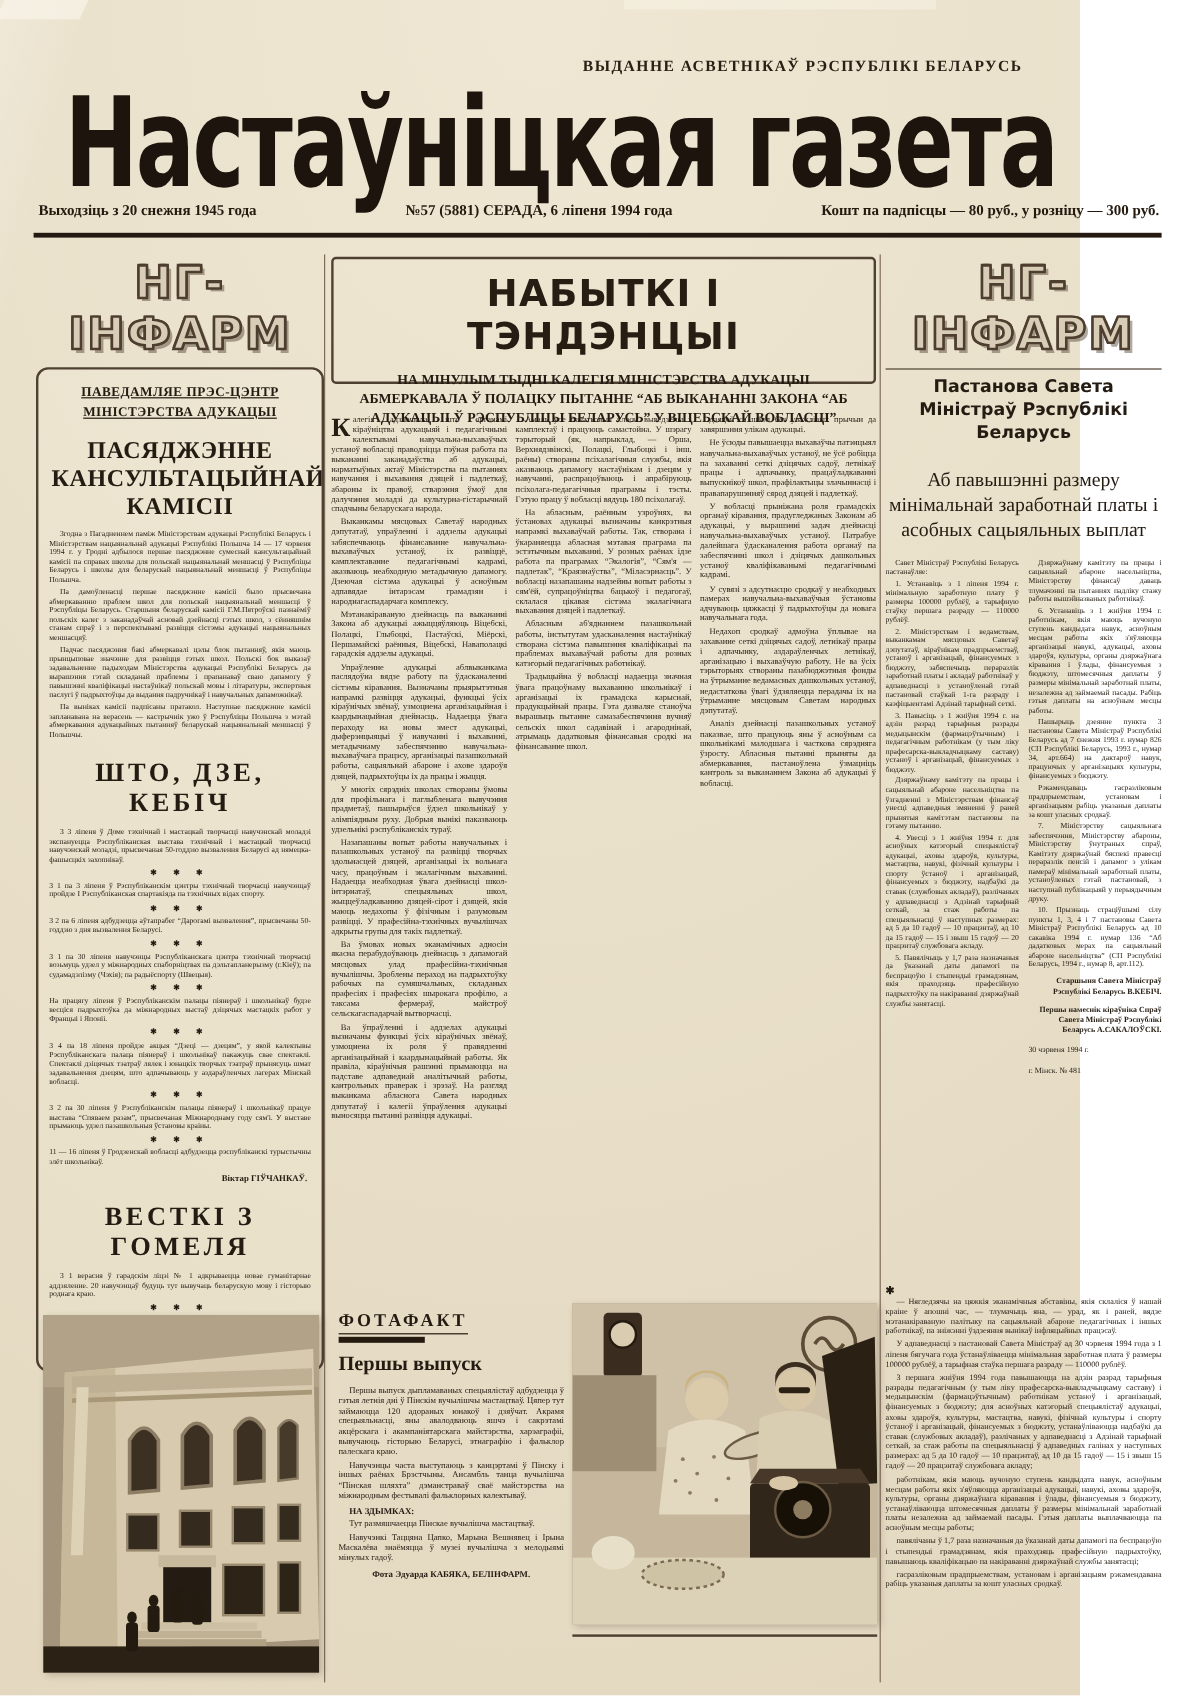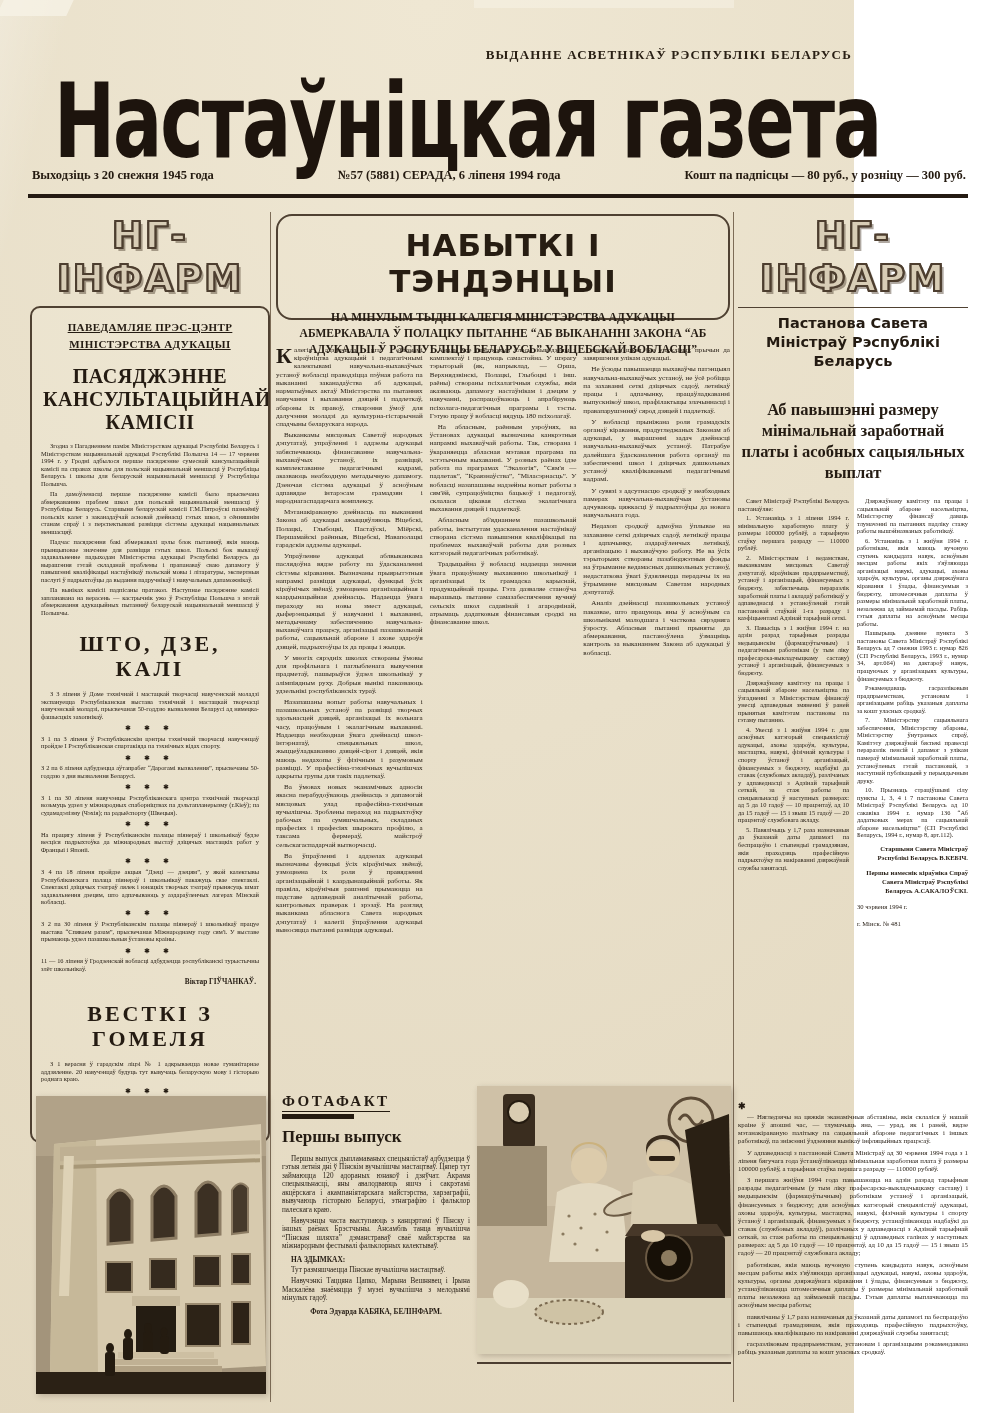--- a/index.html
+++ b/index.html
@@ -1,20 +1,20 @@
 <!DOCTYPE html>
 <html><head>
 <meta charset="utf-8">
 <style>
   html,body{margin:0;padding:0;}
   body{width:996px;height:1413px;overflow:hidden;font-family:"Liberation Serif","DejaVu Serif",serif;color:#241b12;}
-  .sheet{position:relative;width:828px;height:1413px;
+  .sheet{position:relative;width:900px;height:1413px;
     background:
       linear-gradient(105deg, rgba(255,255,255,.25) 0%, rgba(255,255,255,0) 6%),
-      radial-gradient(130% 110% at 50% 0%, #efe7d3 0%, #e9e0ca 48%, #e3d8bf 100%); padding-left: 26px;}
+      radial-gradient(130% 110% at 50% 0%, #efe7d3 0%, #e9e0ca 48%, #e3d8bf 100%);}
   .scan-patch{position:absolute;background:#f7f3e7;opacity:.75;}
   .patch-tl{top:0;left:0;width:70px;height:16px;transform:skewX(-25deg);}
   .patch-tr{top:0;right:120px;width:260px;height:8px;opacity:.5;}
 
   
   .publisher{position:absolute;top:47px;left:0;width:852px;text-align:right;
     font-weight:bold;font-size:13px;letter-spacing:1.2px;color:#2a2015;}
   .masthead{position:absolute;top:60px;left:54px;width:900px;margin:0;
     font-family:"DejaVu Sans","Liberation Sans",sans-serif;font-weight:bold;
     font-size:73px;letter-spacing:-2px;color:#1d140d;white-space:nowrap;
@@ -43,21 +43,21 @@
   .h-article{font-weight:bold;font-size:20px;line-height:1.14;text-align:center;
     letter-spacing:.5px;margin:12px 2px 9px;}
   .h-what{font-size:22px;letter-spacing:3px;margin:15px 0 9px;}
   .t{font-size:6.4px;line-height:1.17;text-align:justify;text-indent:9px;margin:0 0 3px;}
   .starred > p + p::before{content:"✱ ✱ ✱";display:block;text-align:center;text-indent:0;
     font-size:6.5px;font-weight:bold;letter-spacing:6px;margin:4px 0 3px;}
   .byline{text-align:right;font-weight:bold;font-size:7.3px;margin:5px 3px 2px;}
 
   
   .col-center{position:absolute;left:276px;top:214px;width:454px;}
-  .center-headbox{border:2px solid #4f4132;border-radius:16px;padding:11px 10px 13px;height:78px;}
+  .center-headbox{border:2px solid #4f4132;border-radius:4px;padding:11px 10px 13px;height:78px;}
   .center-title{font-family:"DejaVu Sans","Liberation Sans",sans-serif;font-weight:800;
     font-size:31px;letter-spacing:1px;text-align:center;margin:0;color:#271d12;}
   .center-subhead{font-weight:bold;font-size:11.5px;line-height:1.4;text-align:center;margin-top:10px;}
   .center-body{display:flex;gap:7px;margin-top:26px;height:730px;overflow:hidden;}
   .cbody-col{flex:1;min-width:0;}
   .cbody-col .t{font-size:7.1px;line-height:1.16;text-indent:8px;}
   .dropcap{float:left;font-weight:bold;font-size:22px;line-height:.8;padding:1px 2px 0 0;}
   .first-par{font-size:7.1px;line-height:1.16;text-align:justify;margin:0 0 3px;}
 
   
@@ -72,21 +72,21 @@
   .fotofakt-title{font-weight:bold;font-size:17px;line-height:1.12;margin:0 0 9px;}
   .fotofakt .t{font-size:7.2px;}
   .na-zdymkah{font-weight:bold;font-size:7.4px;text-indent:9px;margin:4px 0 2px;}
   .credit{font-weight:bold;font-size:7.4px;text-align:center;margin-top:5px;line-height:1.3;}
 
   
   .col-right{position:absolute;left:738px;top:214px;width:230px;}
   .col-right hr{border:none;border-top:1px solid #4f4132;margin:7px 0 6px;}
   .kicker{font-family:"DejaVu Sans","Liberation Sans",sans-serif;font-weight:bold;
     font-size:14.5px;line-height:1.3;text-align:center;margin:2px 0 0;}
-  .right-headline{font-weight:bold;font-size:16.5px;line-height:1.28;text-align:center;margin:28px 2px 14px;}
+  .right-headline{font-weight:normal;font-size:16.5px;line-height:1.28;text-align:center;margin:18px 2px 14px;}
   .right-cols{display:flex;gap:8px;height:600px;overflow:hidden;}
   .rcol{flex:1;min-width:0;}
   .rcol .t{font-size:6.4px;line-height:1.18;text-indent:8px;margin-bottom:2px;}
   .sigs p{font-size:6.6px;font-weight:bold;text-align:right;line-height:1.35;margin:6px 0 0;}
   .rdates p{font-size:6.6px;text-align:left;line-height:1.4;margin:7px 0 0;}
   .star-sep{font-size:9px;font-weight:bold;margin:4px 0 2px;}
   .interview-lead{font-weight:bold;font-size:9.2px;line-height:1.32;text-align:justify;text-indent:12px;margin:4px 0 5px;}
   .interview .t{font-size:6.8px;line-height:1.2;}
 </style>
 </head>
@@ -112,21 +112,21 @@
     <div class="ng-inform">НГ-ІНФАРМ</div>
     <div class="left-box">
       <div class="press-heading">ПАВЕДАМЛЯЕ ПРЭС-ЦЭНТР МІНІСТЭРСТВА АДУКАЦЫІ</div>
       <h2 class="h-article">ПАСЯДЖЭННЕ КАНСУЛЬТАЦЫЙНАЙ КАМІСІІ</h2>
       <div>
           <p class="t">Згодна з Пагадненнем паміж Міністэрствам адукацыі Рэспублікі Беларусь і Міністэрствам нацыянальнай адукацыі Рэспублікі Польшча 14 — 17 чэрвеня 1994 г. у Гродні адбылося першае пасяджэнне сумеснай кансультацыйнай камісіі па справах школы для польскай нацыянальнай меншасці ў Рэспубліцы Беларусь і школы для беларускай нацыянальнай меншасці ў Рэспубліцы Польшча.</p>
           <p class="t">Па дамоўленасці першае пасяджэнне камісіі было прысвечана абмеркаванню праблем школ для польскай нацыянальнай меншасці ў Рэспубліцы Беларусь. Старшыня беларускай камісіі Г.М.Пятроўскі пазнаёміў польскіх калег з заканадаўчай асновай дзейнасці гэтых школ, з сённяшнім станам спраў і з перспектывамі развіцця сістэмы адукацыі нацыянальных меншасцяў.</p>
           <p class="t">Падчас пасяджэння бакі абмеркавалі цэлы блок пытанняў, якія маюць прынцыповае значэнне для развіцця гэтых школ. Польскі бок выказаў задавальненне падыходам Міністэрства адукацыі Рэспублікі Беларусь да вырашэння гэтай складанай праблемы і прапанаваў сваю дапамогу ў павышэнні кваліфікацыі настаўнікаў польскай мовы і літаратуры, экспертныя паслугі ў падрыхтоўцы да выдання падручнікаў і навучальных дапаможнікаў.</p>
           <p class="t">Па выніках камісіі падпісаны пратакол. Наступнае пасяджэнне камісіі запланавана на верасень — кастрычнік ужо ў Рэспубліцы Польшча з мэтай абмеркавання адукацыйных пытанняў беларускай нацыянальнай меншасці ў Польшчы.</p>
         </div>
-      <h2 class="h-article h-what">ШТО, ДЗЕ, КАЛІ</h2>
+      <h2 class="h-article h-what">ШТО, ДЗЕ, КЕБІЧ</h2>
       <div class="starred">
           <p class="t">З 3 ліпеня ў Доме тэхнічнай і мастацкай творчасці навучэнскай моладзі экспануецца Рэспубліканская выстава тэхнічнай і мастацкай творчасці навучэнскай моладзі, прысвечаная 50-годдзю вызвалення Беларусі ад нямецка-фашысцкіх захопнікаў.</p>
           <p class="t">З 1 па 3 ліпеня ў Рэспубліканскім цэнтры тэхнічнай творчасці навучэнцаў пройдзе І Рэспубліканская спартакіяда па тэхнічных відах спорту.</p>
           <p class="t">З 2 па 6 ліпеня адбудзецца аўтапрабег “Дарогамі вызвалення”, прысвечаны 50-годдзю з дня вызвалення Беларусі.</p>
           <p class="t">З 1 па 30 ліпеня навучэнцы Рэспубліканскага цэнтра тэхнічнай творчасці возьмуць удзел у міжнародных спаборніцтвах па дэльтапланерызму (г.Кіеў); па судамадэлізму (Чэхія); па радыёспорту (Швецыя).</p>
           <p class="t">На працягу ліпеня ў Рэспубліканскім палацы піянераў і школьнікаў будзе весціся падрыхтоўка да міжнародных выстаў дзіцячых мастацкіх работ у Францыі і Японіі.</p>
           <p class="t">З 4 па 18 ліпеня пройдзе акцыя “Дзеці — дзецям”, у якой калектывы Рэспубліканскага палаца піянераў і школьнікаў пакажуць свае спектаклі. Спектаклі дзіцячых тэатраў лялек і юнацкіх творчых тэатраў прынясуць шмат задавальнення дзецям, што адпачываюць у аздараўленчых лагерах Мінскай вобласці.</p>
           <p class="t">З 2 па 30 ліпеня ў Рэспубліканскім палацы піянераў і школьнікаў працуе выстава “Спяваем разам”, прысвечаная Міжнароднаму году сям'і. У выставе прымаюць удзел пазашкольныя ўстановы краіны.</p>
           <p class="t">11 — 16 ліпеня ў Гродзенскай вобласці адбудзецца рэспубліканскі турыстычны злёт школьнікаў.</p>
         </div>

